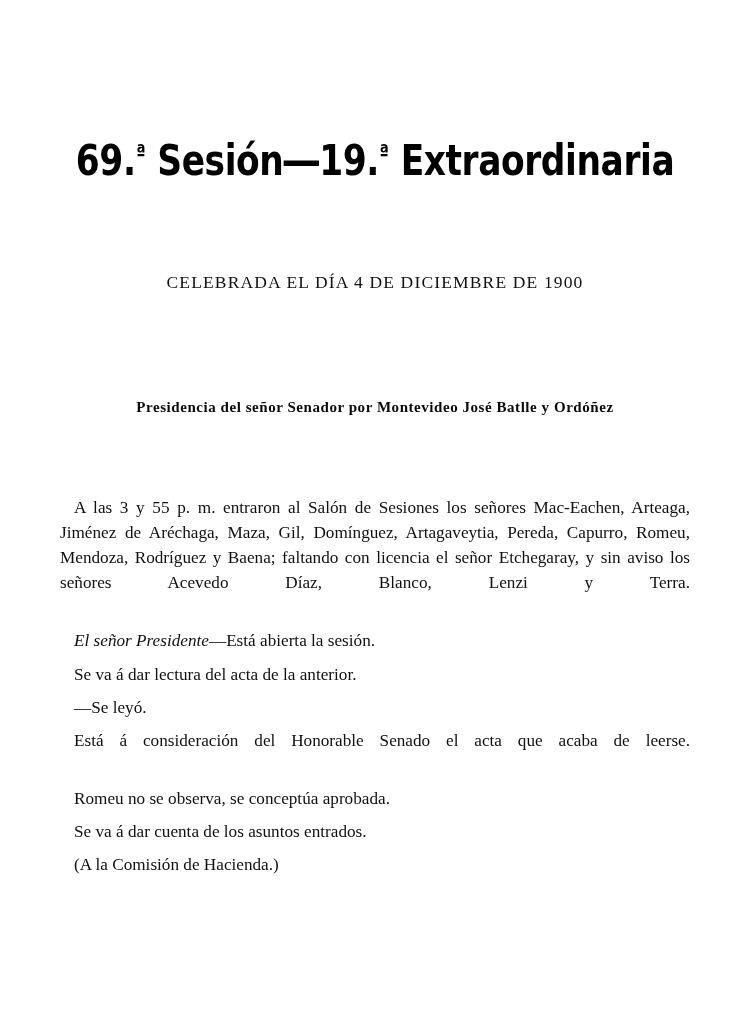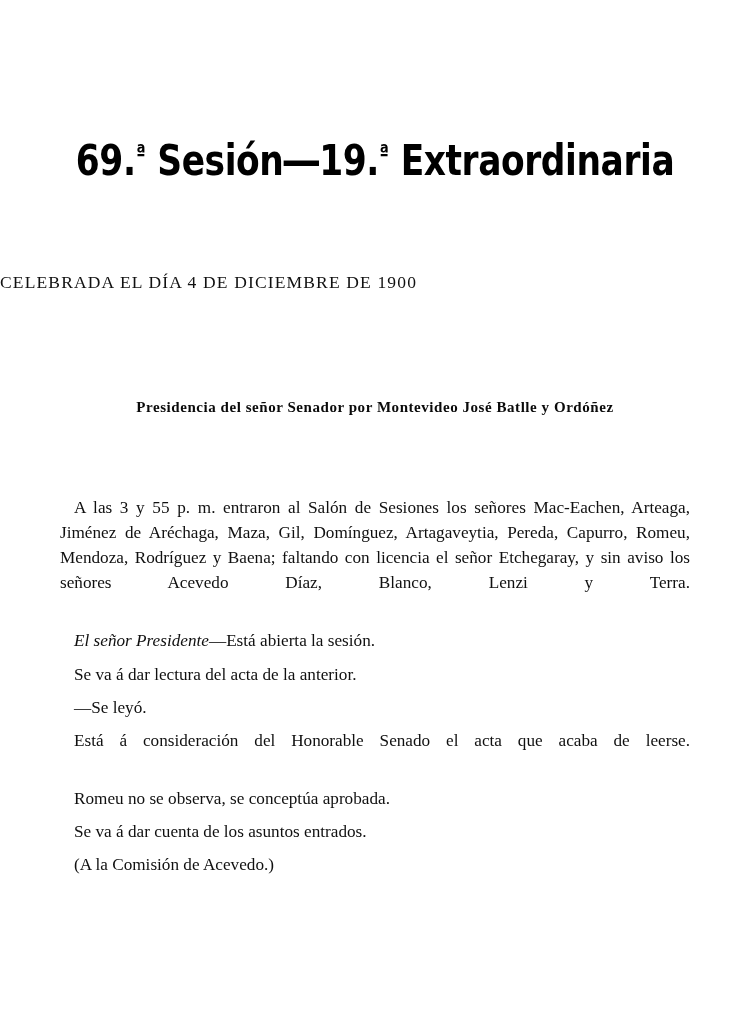--- a/index.html
+++ b/index.html
@@ -55,20 +55,21 @@
     transform: scaleX(1.15);
     padding: 0 1px;
   }
 
   
   .doc-subtitle {
     position: absolute;
     left: 0;
     top: 271px;
     width: 750px;
+    text-align: center;
     font-family: "Liberation Serif", "DejaVu Serif", serif;
     font-size: 17.5px;
     line-height: 22px;
     letter-spacing: 1.15px;
     color: #111111;
     white-space: nowrap;
   }
 
   
   .presidency {
@@ -137,17 +138,17 @@
     <p class="para nostretch">—Se leyó.</p>
 
     <p class="para">Está á consideración del Honorable Senado el acta que acaba de leerse.</p>
 
     <p class="para nostretch">Romeu no se observa, se conceptúa aprobada.</p>
 
     <p class="para nostretch">Se va á dar cuenta de los asuntos entrados.</p>
 
 
 
-    <p class="para nostretch">(A la Comisión de Acevedo.)</p>
+    <p class="para nostretch">(A la Comisión de Hacienda.)</p>
 
   </div>
 
 </div>
 
 </body></html>

